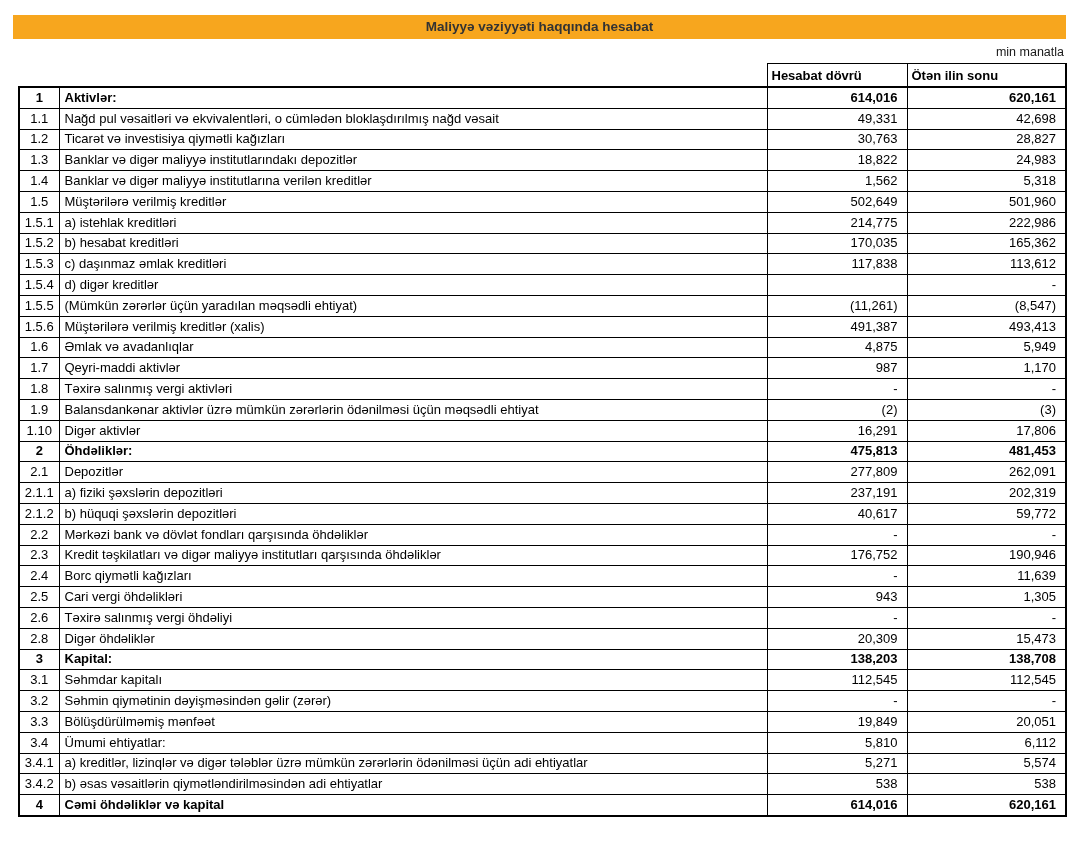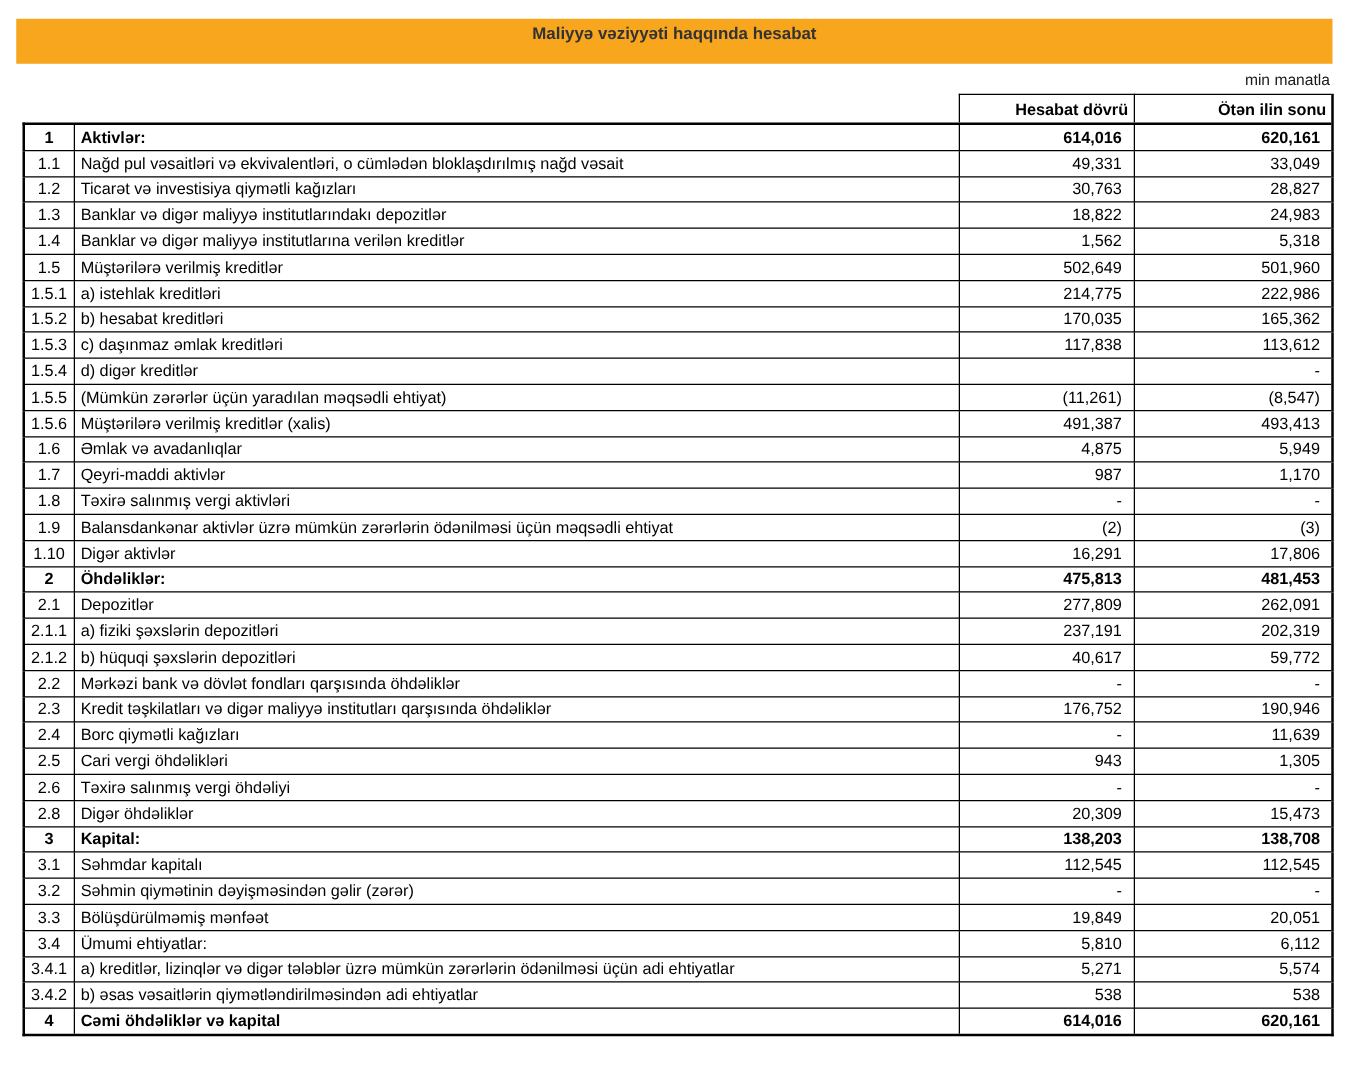--- a/index.html
+++ b/index.html
@@ -4,40 +4,40 @@
 <style>
   html,body{margin:0;padding:0;background:#ffffff;}
   body{
     width:1079px;height:865px;overflow:hidden;
     font-family:"Liberation Sans","DejaVu Sans",sans-serif;
     color:#000;
     box-sizing:border-box;
   }
   .page{padding:15px 13px 0 13px;}
   .title-bar{
-    height:36px;line-height:24px;
+    height:24px;line-height:24px;
     text-align:center;font-weight:bold;font-size:13.5px;
     color:#333333;background:#F7A61E;
   }
   .unit-note{
     text-align:right;font-size:12.5px;
     margin:6px 2px 4px 0;color:#1a1a1a;
   }
   table.report{
     border-collapse:collapse;table-layout:fixed;
     width:1047px;margin-left:5px;
   }
   col.w-no{width:40px;}
   col.w-label{width:708px;}
   col.w-cur{width:140px;}
   col.w-prev{width:159px;}
   thead td.spacer{border:none;background:transparent;}
   thead th{
     border:1px solid #000;
-    font-size:13px;font-weight:bold;text-align:right;
+    font-size:13px;font-weight:bold;text-align:left;
     height:22px;padding:0 4px;margin-top:16px;
   }
   thead th:last-child{border-right-width:2px;}
   tbody td{
     border:1px solid #000;
     font-size:13px;height:19.8px;line-height:14px;
     padding:0 5px;overflow:hidden;white-space:nowrap;
   }
   tbody td:first-child{border-left-width:2px;text-align:center;padding:0 2px;}
   tbody td:last-child{border-right-width:2px;}
@@ -72,21 +72,21 @@
         <tr class="section">
           <td class="c-no">1</td>
           <td class="c-label">Aktivlər:</td>
           <td class="c-val">614,016</td>
           <td class="c-val">620,161</td>
         </tr>
         <tr>
           <td class="c-no">1.1</td>
           <td class="c-label">Nağd pul vəsaitləri və ekvivalentləri, o cümlədən bloklaşdırılmış nağd vəsait</td>
           <td class="c-val">49,331</td>
-          <td class="c-val">33,049</td>
+          <td class="c-val">42,698</td>
         </tr>
         <tr>
           <td class="c-no">1.2</td>
           <td class="c-label">Ticarət və investisiya qiymətli kağızları</td>
           <td class="c-val">30,763</td>
           <td class="c-val">28,827</td>
         </tr>
         <tr>
           <td class="c-no">1.3</td>
           <td class="c-label">Banklar və digər maliyyə institutlarındakı depozitlər</td>

